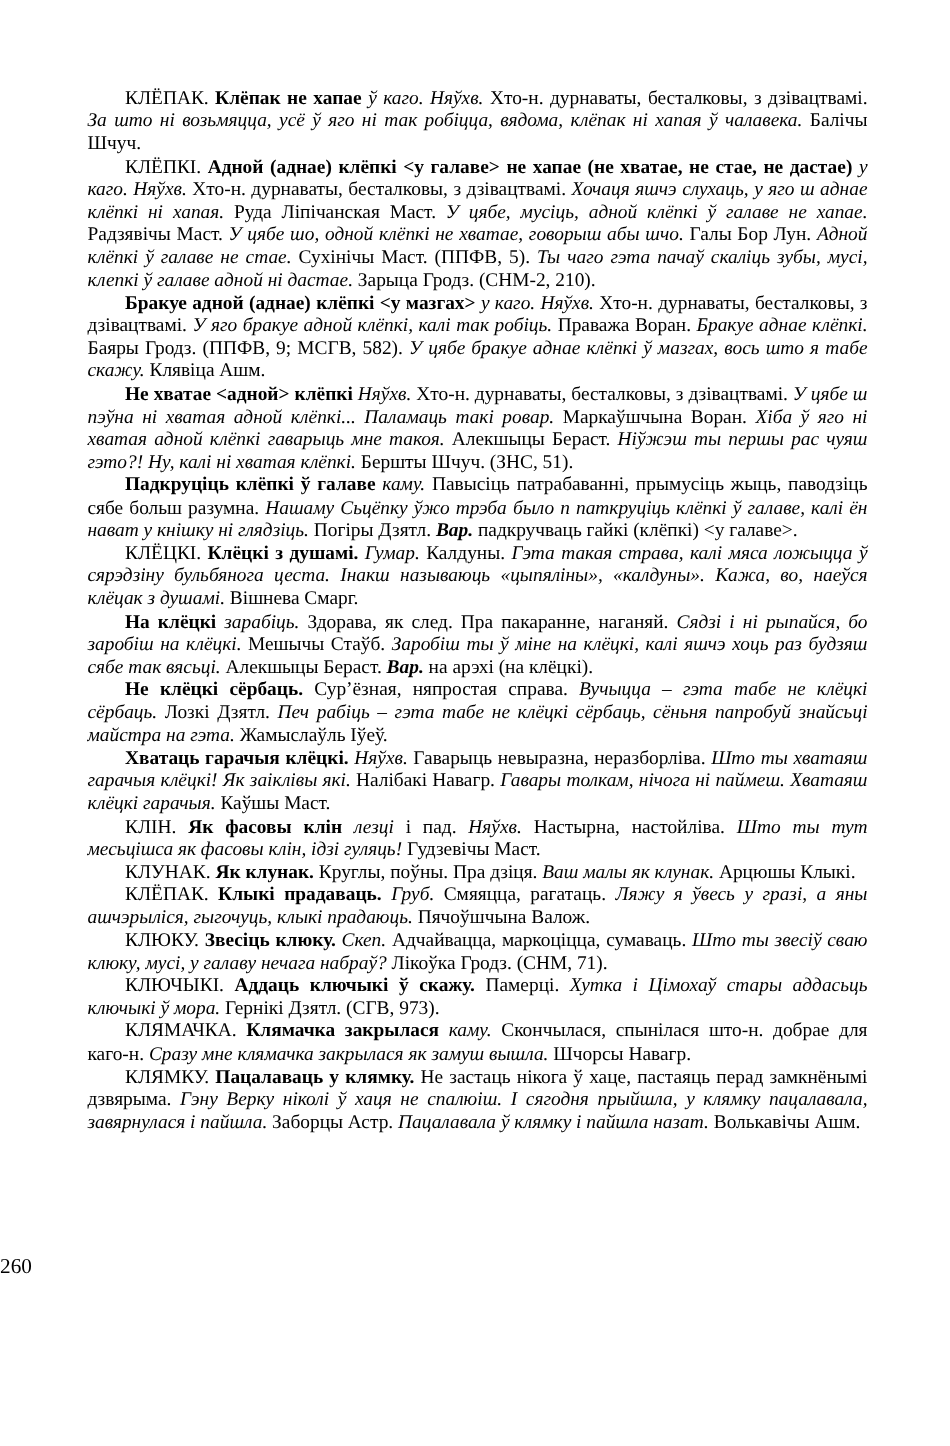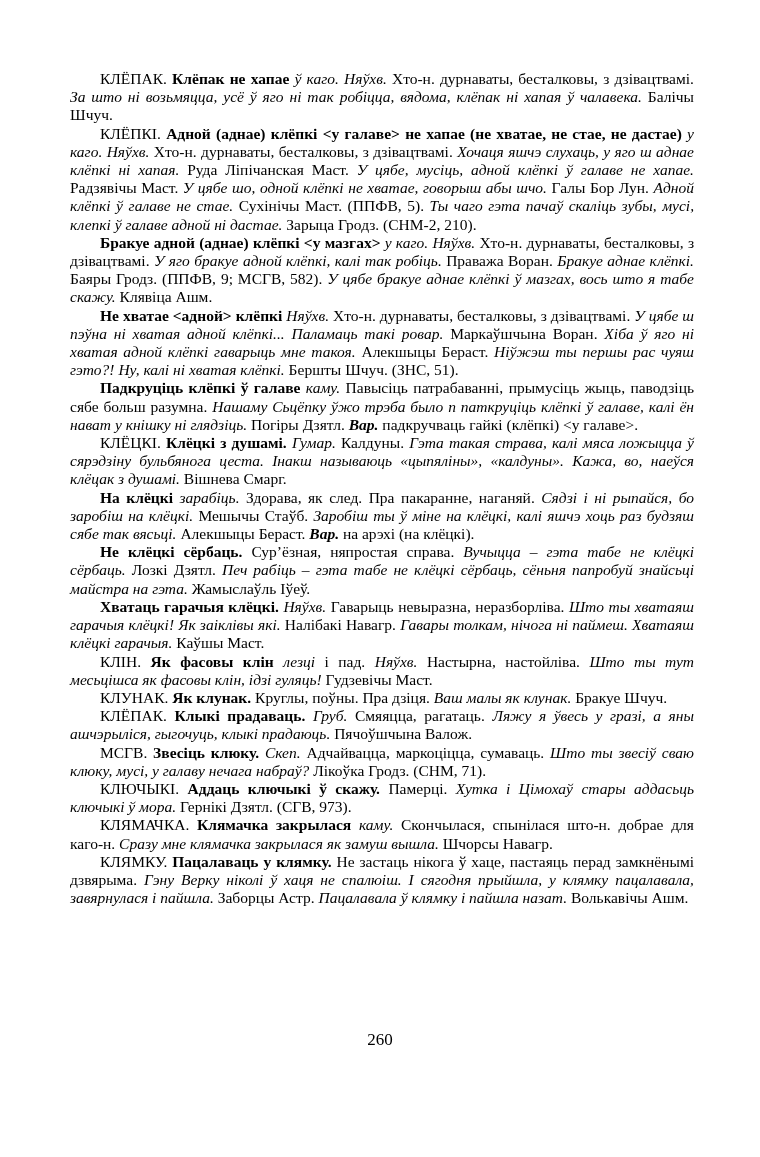--- a/index.html
+++ b/index.html
@@ -33,42 +33,41 @@
   }
   .run-regular { font-weight: normal; font-style: normal; }
   .run-bold { font-weight: bold; font-style: normal; }
   .run-italic { font-weight: normal; font-style: italic; }
   .run-bolditalic { font-weight: bold; font-style: italic; }
   .page-number {
     position: absolute;
     top: 1003px;
     left: 0;
     width: 100%;
-    text-align: center;
+    text-align: left;
     font-size: 17px;
     font-weight: normal;
-    margin-top: 27px;
   }
 </style>
 </head>
 <body>
 
 <div class="page">
   <div class="text-block">
       <p class="entry"><span class="run-regular">КЛЁПАК. </span><span class="run-bold">Клёпак не хапае </span><span class="run-italic">ў каго. Няўхв. </span><span class="run-regular">Хто-н. дурнаваты, бесталковы, з дзівацтвамі. </span><span class="run-italic">За што ні возьмяцца, усё ў яго ні так робіцца, вядома, клёпак ні хапая ў чалавека. </span><span class="run-regular">Балічы Шчуч.</span></p>
       <p class="entry"><span class="run-regular">КЛЁПКІ. </span><span class="run-bold">Адной (аднае) клёпкі &lt;у галаве&gt; не хапае (не хватае, не стае, не дастае) </span><span class="run-italic">у каго. Няўхв. </span><span class="run-regular">Хто-н. дурнаваты, бесталковы, з дзівацтвамі. </span><span class="run-italic">Хочаця яшчэ слухаць, у яго ш аднае клёпкі ні хапая. </span><span class="run-regular">Руда Ліпічанская Маст. </span><span class="run-italic">У цябе, мусіць, адной клёпкі ў галаве не хапае. </span><span class="run-regular">Радзявічы Маст. </span><span class="run-italic">У цябе шо, одной клёпкі не хватае, говорыш абы шчо. </span><span class="run-regular">Галы Бор Лун. </span><span class="run-italic">Адной клёпкі ў галаве не стае. </span><span class="run-regular">Сухінічы Маст. (ППФВ, 5). </span><span class="run-italic">Ты чаго гэта пачаў скаліць зубы, мусі, клепкі ў галаве адной ні дастае. </span><span class="run-regular">Зарыца Гродз. (СНМ-2, 210).</span></p>
       <p class="entry"><span class="run-bold">Бракуе адной (аднае) клёпкі &lt;у мазгах&gt; </span><span class="run-italic">у каго. Няўхв. </span><span class="run-regular">Хто-н. дурнаваты, бесталковы, з дзівацтвамі. </span><span class="run-italic">У яго бракуе адной клёпкі, калі так робіць. </span><span class="run-regular">Праважа Воран. </span><span class="run-italic">Бракуе аднае клёпкі. </span><span class="run-regular">Баяры Гродз. (ППФВ, 9; МСГВ, 582). </span><span class="run-italic">У цябе бракуе аднае клёпкі ў мазгах, вось што я табе скажу. </span><span class="run-regular">Клявіца Ашм.</span></p>
       <p class="entry"><span class="run-bold">Не хватае &lt;адной&gt; клёпкі </span><span class="run-italic">Няўхв. </span><span class="run-regular">Хто-н. дурнаваты, бесталковы, з дзівацтвамі. </span><span class="run-italic">У цябе ш пэўна ні хватая адной клёпкі... Паламаць такі ровар. </span><span class="run-regular">Маркаўшчына Воран. </span><span class="run-italic">Хіба ў яго ні хватая адной клёпкі гаварыць мне такоя. </span><span class="run-regular">Алекшыцы Бераст. </span><span class="run-italic">Ніўжэш ты першы рас чуяш гэто?! Ну, калі ні хватая клёпкі. </span><span class="run-regular">Бершты Шчуч. (ЗНС, 51).</span></p>
       <p class="entry"><span class="run-bold">Падкруціць клёпкі ў галаве </span><span class="run-italic">каму. </span><span class="run-regular">Павысіць патрабаванні, прымусіць жыць, паводзіць сябе больш разумна. </span><span class="run-italic">Нашаму Сьцёпку ўжо трэба было п паткруціць клёпкі ў галаве, калі ён нават у кнішку ні глядзіць. </span><span class="run-regular">Погіры Дзятл. </span><span class="run-bolditalic">Вар. </span><span class="run-regular">падкручваць гайкі (клёпкі) &lt;у галаве&gt;.</span></p>
       <p class="entry"><span class="run-regular">КЛЁЦКІ. </span><span class="run-bold">Клёцкі з душамі. </span><span class="run-italic">Гумар. </span><span class="run-regular">Калдуны. </span><span class="run-italic">Гэта такая страва, калі мяса ложыцца ў сярэдзіну бульбянога цеста. Інакш называюць «цыпяліны», «калдуны». Кажа, во, наеўся клёцак з душамі. </span><span class="run-regular">Вішнева Смарг.</span></p>
       <p class="entry"><span class="run-bold">На клёцкі </span><span class="run-italic">зарабіць. </span><span class="run-regular">Здорава, як след. Пра пакаранне, наганяй. </span><span class="run-italic">Сядзі і ні рыпайся, бо заробіш на клёцкі. </span><span class="run-regular">Мешычы Стаўб. </span><span class="run-italic">Заробіш ты ў міне на клёцкі, калі яшчэ хоць раз будзяш сябе так вясьці. </span><span class="run-regular">Алекшыцы Бераст. </span><span class="run-bolditalic">Вар. </span><span class="run-regular">на арэхі (на клёцкі).</span></p>
       <p class="entry"><span class="run-bold">Не клёцкі сёрбаць. </span><span class="run-regular">Сур’ёзная, няпростая справа. </span><span class="run-italic">Вучыцца – гэта табе не клёцкі сёрбаць. </span><span class="run-regular">Лозкі Дзятл. </span><span class="run-italic">Печ рабіць – гэта табе не клёцкі сёрбаць, сёньня папробуй знайсьці майстра на гэта. </span><span class="run-regular">Жамыслаўль Іўеў.</span></p>
       <p class="entry"><span class="run-bold">Хватаць гарачыя клёцкі. </span><span class="run-italic">Няўхв. </span><span class="run-regular">Гаварыць невыразна, неразборліва. </span><span class="run-italic">Што ты хватаяш гарачыя клёцкі! Як заіклівы які. </span><span class="run-regular">Налібакі Навагр. </span><span class="run-italic">Гавары толкам, нічога ні паймеш. Хватаяш клёцкі гарачыя. </span><span class="run-regular">Каўшы Маст.</span></p>
       <p class="entry"><span class="run-regular">КЛІН. </span><span class="run-bold">Як фасовы клін </span><span class="run-italic">лезці </span><span class="run-regular">і пад. </span><span class="run-italic">Няўхв. </span><span class="run-regular">Настырна, настойліва. </span><span class="run-italic">Што ты тут месьцішса як фасовы клін, ідзі гуляць! </span><span class="run-regular">Гудзевічы Маст.</span></p>
-      <p class="entry"><span class="run-regular">КЛУНАК. </span><span class="run-bold">Як клунак. </span><span class="run-regular">Круглы, поўны. Пра дзіця. </span><span class="run-italic">Ваш малы як клунак. </span><span class="run-regular">Бракуе Шчуч.</span></p>
+      <p class="entry"><span class="run-regular">КЛУНАК. </span><span class="run-bold">Як клунак. </span><span class="run-regular">Круглы, поўны. Пра дзіця. </span><span class="run-italic">Ваш малы як клунак. </span><span class="run-regular">Арцюшы Клыкі.</span></p>
       <p class="entry"><span class="run-regular">КЛЁПАК. </span><span class="run-bold">Клыкі прадаваць. </span><span class="run-italic">Груб. </span><span class="run-regular">Смяяцца, рагатаць. </span><span class="run-italic">Ляжу я ўвесь у гразі, а яны ашчэрыліся, гыгочуць, клыкі прадаюць. </span><span class="run-regular">Пячоўшчына Валож.</span></p>
-      <p class="entry"><span class="run-regular">МСГВ. </span><span class="run-bold">Звесіць клюку. </span><span class="run-italic">Скеп. </span><span class="run-regular">Адчайвацца, маркоціцца, сумаваць. </span><span class="run-italic">Што ты звесіў сваю клюку, мусі, у галаву нечага набраў? </span><span class="run-regular">Лікоўка Гродз. (СНМ, 71).</span></p>
+      <p class="entry"><span class="run-regular">КЛЮКУ. </span><span class="run-bold">Звесіць клюку. </span><span class="run-italic">Скеп. </span><span class="run-regular">Адчайвацца, маркоціцца, сумаваць. </span><span class="run-italic">Што ты звесіў сваю клюку, мусі, у галаву нечага набраў? </span><span class="run-regular">Лікоўка Гродз. (СНМ, 71).</span></p>
       <p class="entry"><span class="run-regular">КЛЮЧЫКІ. </span><span class="run-bold">Аддаць ключыкі ў скажу. </span><span class="run-regular">Памерці. </span><span class="run-italic">Хутка і Цімохаў стары аддасьць ключыкі ў мора. </span><span class="run-regular">Гернікі Дзятл. (СГВ, 973).</span></p>
       <p class="entry"><span class="run-regular">КЛЯМАЧКА. </span><span class="run-bold">Клямачка закрылася </span><span class="run-italic">каму. </span><span class="run-regular">Скончылася, спынілася што-н. добрае для каго-н. </span><span class="run-italic">Сразу мне клямачка закрылася як замуш вышла. </span><span class="run-regular">Шчорсы Навагр.</span></p>
       <p class="entry"><span class="run-regular">КЛЯМКУ. </span><span class="run-bold">Пацалаваць у клямку. </span><span class="run-regular">Не застаць нікога ў хаце, пастаяць перад замкнёнымі дзвярыма. </span><span class="run-italic">Гэну Верку ніколі ў хаця не спалюіш. І сягодня прыйшла, у клямку пацалавала, завярнулася і пайшла. </span><span class="run-regular">Заборцы Астр. </span><span class="run-italic">Пацалавала ў клямку і пайшла назат. </span><span class="run-regular">Волькавічы Ашм.</span></p>
     </div>
   <div class="page-number">260</div>
 </div>
 
 </body></html>

